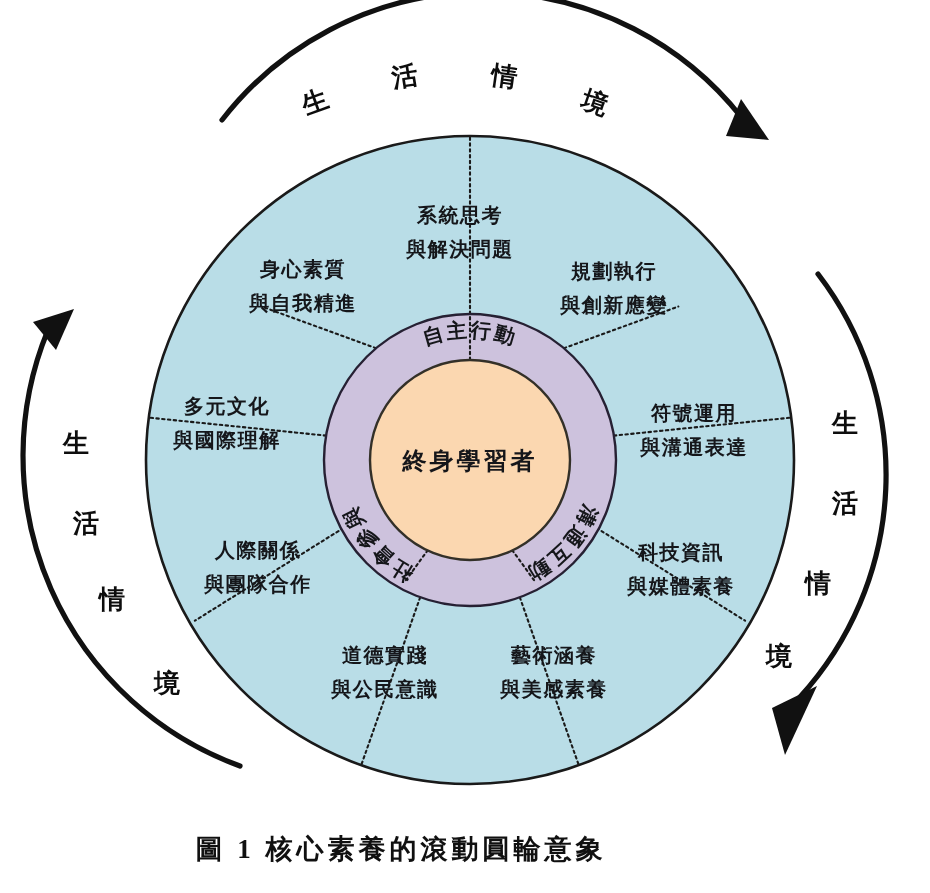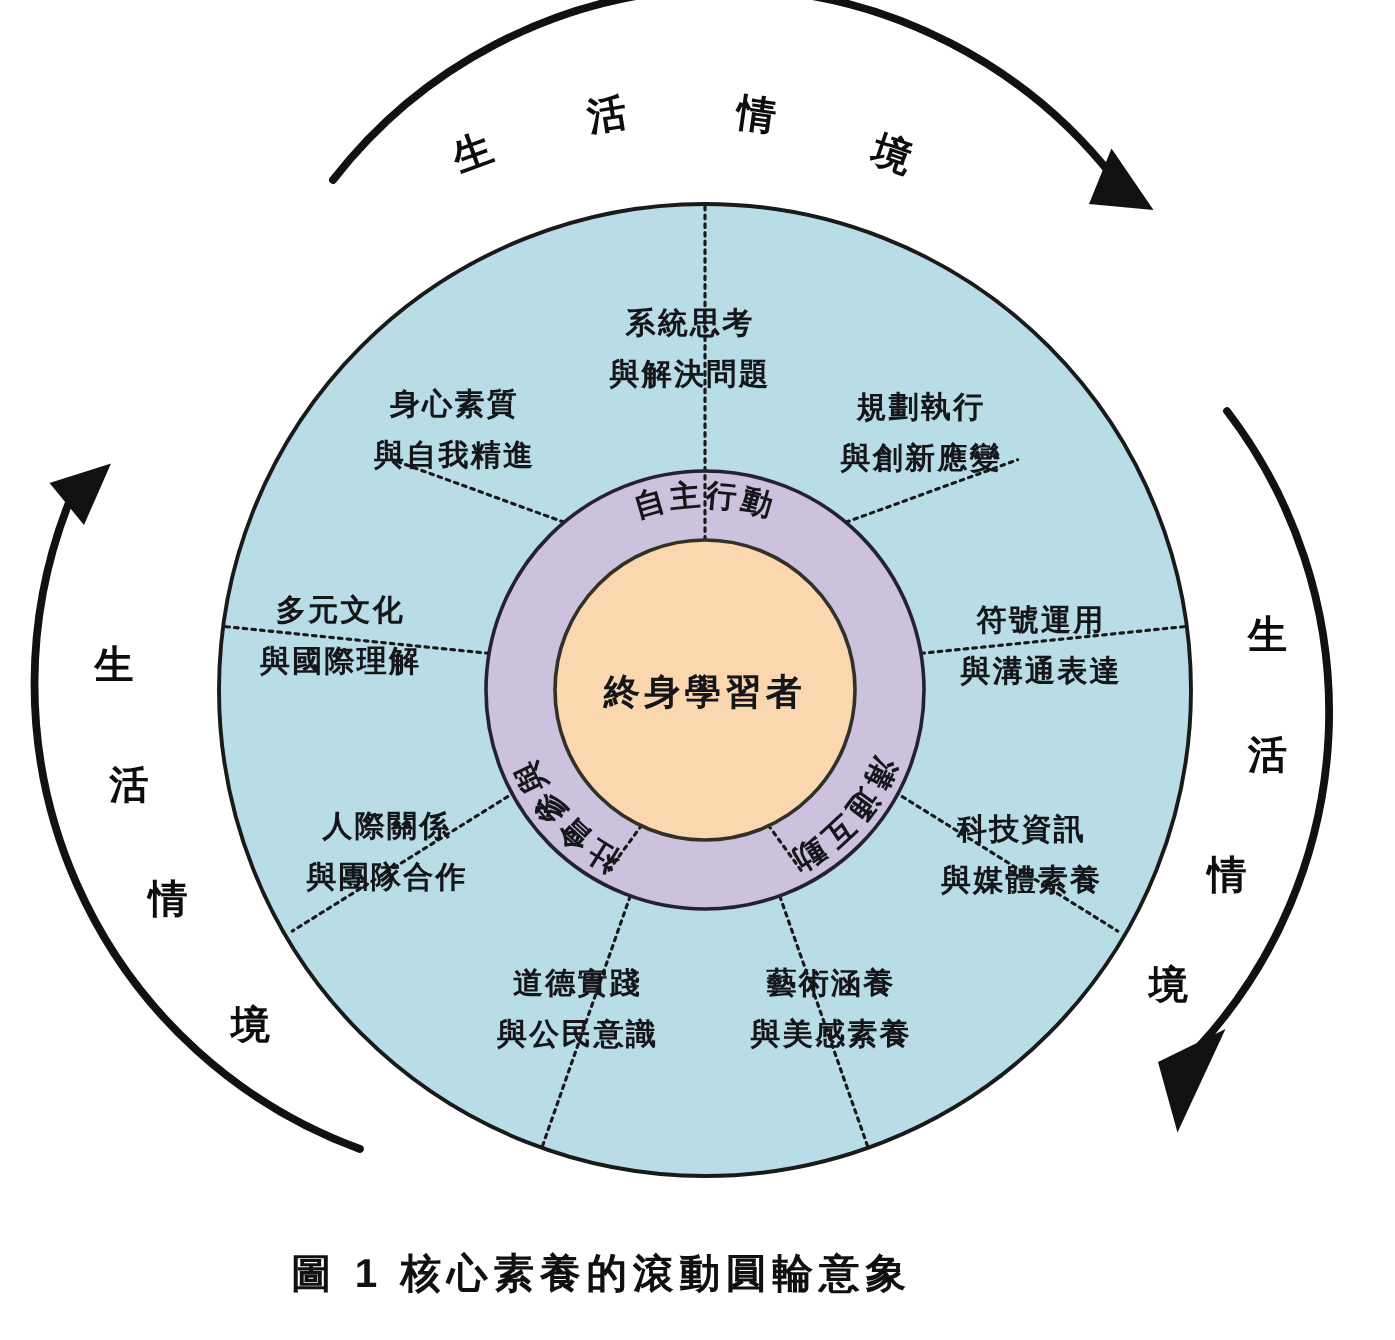--- a/index.html
+++ b/index.html
@@ -63,21 +63,21 @@
     fill: #0d0d0d;
     text-anchor: middle;
     font-weight: 700;
   }
   #caption {
     position: absolute;
     left: 0;
     top: 831px;
     width: 802px;
     text-align: center;
-    font-family: Liberation Sans, sans-serif;
+    font-family: Liberation Serif, serif;
     font-size: 27px;
     font-weight: 700;
     color: #101010;
     letter-spacing: 4px;
   }
 </style>
 </head>
 <body>
 
 <div id="diagram-root">

